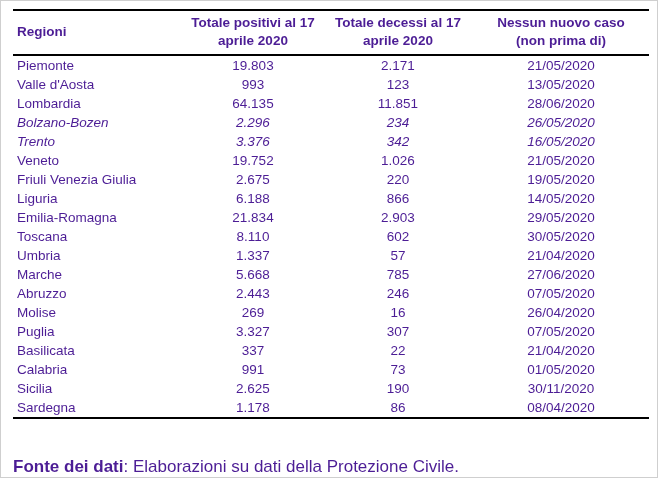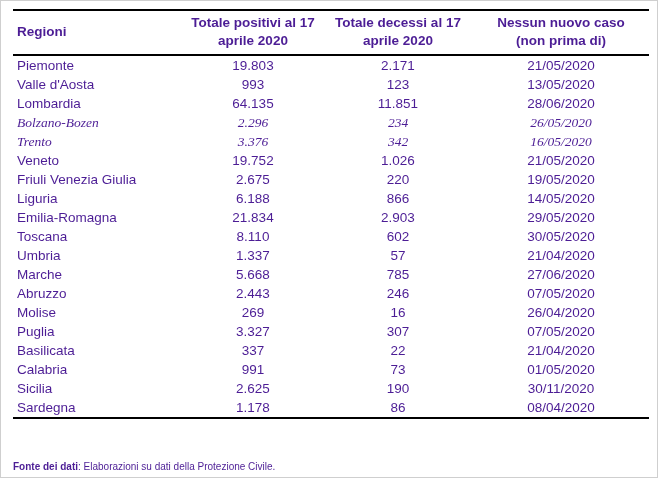--- a/index.html
+++ b/index.html
@@ -57,28 +57,27 @@
     padding: 0;
     overflow: hidden;
     white-space: nowrap;
   }
   table.data-table td.cell-region {
     text-align: left;
     padding-left: 4px;
   }
   table.data-table tr.italic td {
     font-style: italic;
-    font-family: Liberation Serif, serif;
   }
   .source-note {
     position: absolute;
     left: 12px;
     top: 458px;
     width: 636px;
-    font-size: 10px;
+    font-size: 17px;
     line-height: 16px;
     white-space: nowrap;
   }
   .source-note .bold-label {
     font-weight: bold;
   }
 </style>
 </head>
 <body>
 

